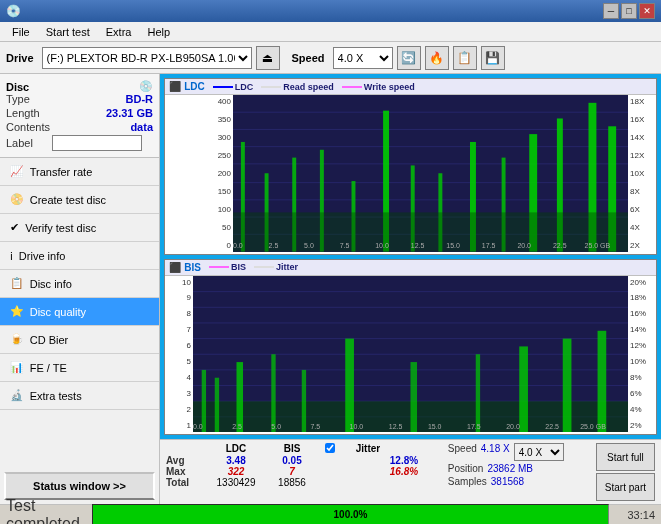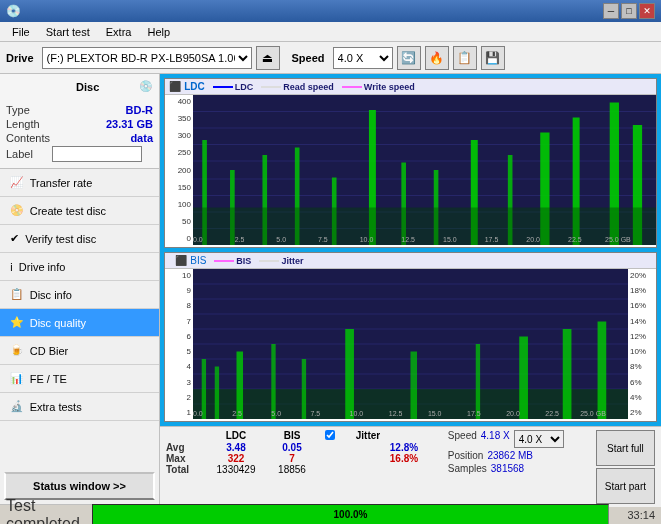--- a/index.html
+++ b/index.html
@@ -25,21 +25,21 @@
     .speed-select { height: 22px; width: 60px; font-size: 11px; border: 1px solid #808080; background: white; }
     
     
     .main { display: flex; height: calc(524px - 22px - 20px - 32px - 20px); }
     
     
     .sidebar { width: 160px; background: #f0f0f0; border-right: 1px solid #c0c0c0; display: flex; flex-direction: column; }
     
     
     .disc-panel { padding: 6px; border-bottom: 1px solid #c0c0c0; background: #f5f5f5; }
-    .disc-panel-header { display: flex; align-items: center; justify-content: flex-end; margin-bottom: 11px; gap: 40px; }
+    .disc-panel-header { display: flex; align-items: center; justify-content: space-between; margin-bottom: 0; gap: 40px; }
     .disc-label { font-weight: bold; font-size: 11px; }
     .disc-row { display: flex; justify-content: space-between; align-items: center; margin-bottom: 2px; font-size: 11px; gap: 32px; }
     .disc-key { color: #333; }
     .disc-value { color: #0000cc; font-weight: bold; }
     .label-row { display: flex; align-items: center; gap: 19px; }
     .label-input { width: 90px; height: 16px; border: 1px solid #808080; background: white; font-size: 10px; }
     
     
     .nav-items { flex: 1; }
     .nav-item { height: 28px; display: flex; align-items: center; padding: 0 10px; gap: 6px; cursor: pointer; font-size: 11px; border-bottom: 1px solid #d0d0d0; }
@@ -57,25 +57,25 @@
     .chart-title { font-size: 10px; font-weight: bold; color: #1a1a6e; padding: 2px 4px; background: #e8e8f8; border-bottom: 1px solid #c0c0c0; display: flex; align-items: center; gap: 8px; }
     .legend-item { display: flex; align-items: center; gap: 2px; font-size: 9px; }
     
     
     .stats-area { background: #f0f0f0; border-top: 1px solid #c0c0c0; padding: 3px 6px; display: flex; gap: 8px; }
     .stats-table { flex: 1; }
     .stats-row { display: flex; gap: 4px; font-size: 10px; }
     .stats-header { font-weight: bold; color: #333; width: 40px; }
     .stats-col { width: 52px; text-align: center; }
     .stats-val-blue { color: #0000cc; font-weight: bold; }
-    .stats-val-red { color: #cc0000; font-weight: bold; }
+    .stats-val-red { color: #cc0000; font-weight: bold; font-style: italic; }
     .speed-info { display: flex; gap: 4px; font-size: 10px; }
     .speed-key { color: #333; }
     .speed-val-blue { color: #0000cc; font-weight: normal; text-align: center; }
-    .btn-start { height: 36px; padding: 0 8px; font-size: 10px; background: #e0e0e0; border: 1px solid #808080; cursor: pointer; white-space: nowrap; }
+    .btn-start { height: 28px; padding: 0 8px; font-size: 10px; background: #e0e0e0; border: 1px solid #808080; cursor: pointer; white-space: nowrap; }
     .speed-select-sm { height: 18px; width: 50px; font-size: 10px; border: 1px solid #808080; }
     
     
     .progress-area { height: 20px; background: #d4d0c8; display: flex; align-items: center; gap: 6px; padding: 0 6px; border-top: 1px solid #c0c0c0; }
     .status-text { font-size: 16px; color: #333; width: 80px; }
     .progress-bar-bg { flex: 1; height: 22px; background: white; border: 1px inset #808080; }
     .progress-bar-fill { height: 100%; background: #00cc00; display: flex; align-items: center; justify-content: center; font-size: 10px; color: #000; font-weight: bold; }
     .time-text { font-size: 11px; color: #333; width: 40px; text-align: right; }
     .y-axis { width: 28px; display: flex; flex-direction: column; justify-content: space-between; align-items: flex-end; padding: 2px 2px; font-size: 8px; color: #333; }
     .y-axis-right { width: 28px; display: flex; flex-direction: column; justify-content: space-between; align-items: flex-start; padding: 2px 2px; font-size: 8px; color: #333; }
@@ -203,21 +203,21 @@
           </span>
           <span class="legend-item">
             <span style="display:inline-block;width:20px;height:2px;background:#dddddd;"></span>
             <span>Read speed</span>
           </span>
           <span class="legend-item">
             <span style="display:inline-block;width:20px;height:2px;background:#ff66ff;"></span>
             <span>Write speed</span>
           </span>
         </div>
-        <div style="display:flex;height:calc(100% - 18px);">
+        <div style="display:flex;height:calc(100% - 18px);margin-left:40px;">
           <div class="y-axis">
             <span>400</span>
             <span>350</span>
             <span>300</span>
             <span>250</span>
             <span>200</span>
             <span>150</span>
             <span>100</span>
             <span>50</span>
             <span>0</span>
@@ -261,26 +261,37 @@
               <text x="27%" y="98%" fill="#aaaaaa" font-size="7">7.5</text>
               <text x="36%" y="98%" fill="#aaaaaa" font-size="7">10.0</text>
               <text x="45%" y="98%" fill="#aaaaaa" font-size="7">12.5</text>
               <text x="54%" y="98%" fill="#aaaaaa" font-size="7">15.0</text>
               <text x="63%" y="98%" fill="#aaaaaa" font-size="7">17.5</text>
               <text x="72%" y="98%" fill="#aaaaaa" font-size="7">20.0</text>
               <text x="81%" y="98%" fill="#aaaaaa" font-size="7">22.5</text>
               <text x="89%" y="98%" fill="#aaaaaa" font-size="7">25.0 GB</text>
             </svg>
           </div>
+          <div class="y-axis-right">
+            <span>18X</span>
+            <span>16X</span>
+            <span>14X</span>
+            <span>12X</span>
+            <span>10X</span>
+            <span>8X</span>
+            <span>6X</span>
+            <span>4X</span>
+            <span>2X</span>
+          </div>
         </div>
       </div>
 
       <div class="chart-box">
         <div class="chart-title">
-          <span style="color:#0066cc; font-weight:normal;margin-left:6px;">⬛ <span>BIS</span></span>
+          <span style="color:#0066cc; font-weight:bold;">⬛ <span>BIS</span></span>
           <span class="legend-item">
             <span style="display:inline-block;width:20px;height:2px;background:#ff66ff;"></span>
             <span>BIS</span>
           </span>
           <span class="legend-item">
             <span style="display:inline-block;width:20px;height:2px;background:#dddddd;"></span>
             <span>Jitter</span>
           </span>
         </div>
         <div style="display:flex;height:calc(100% - 18px);">

